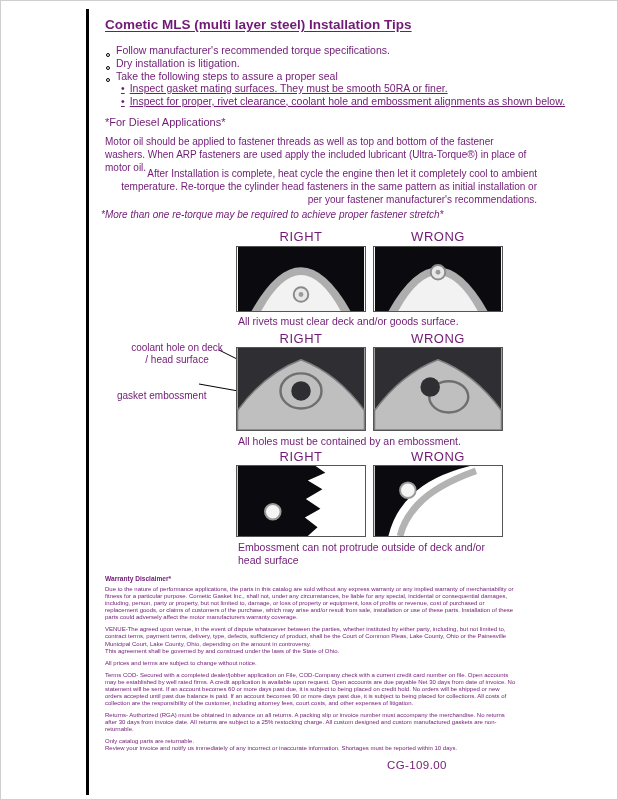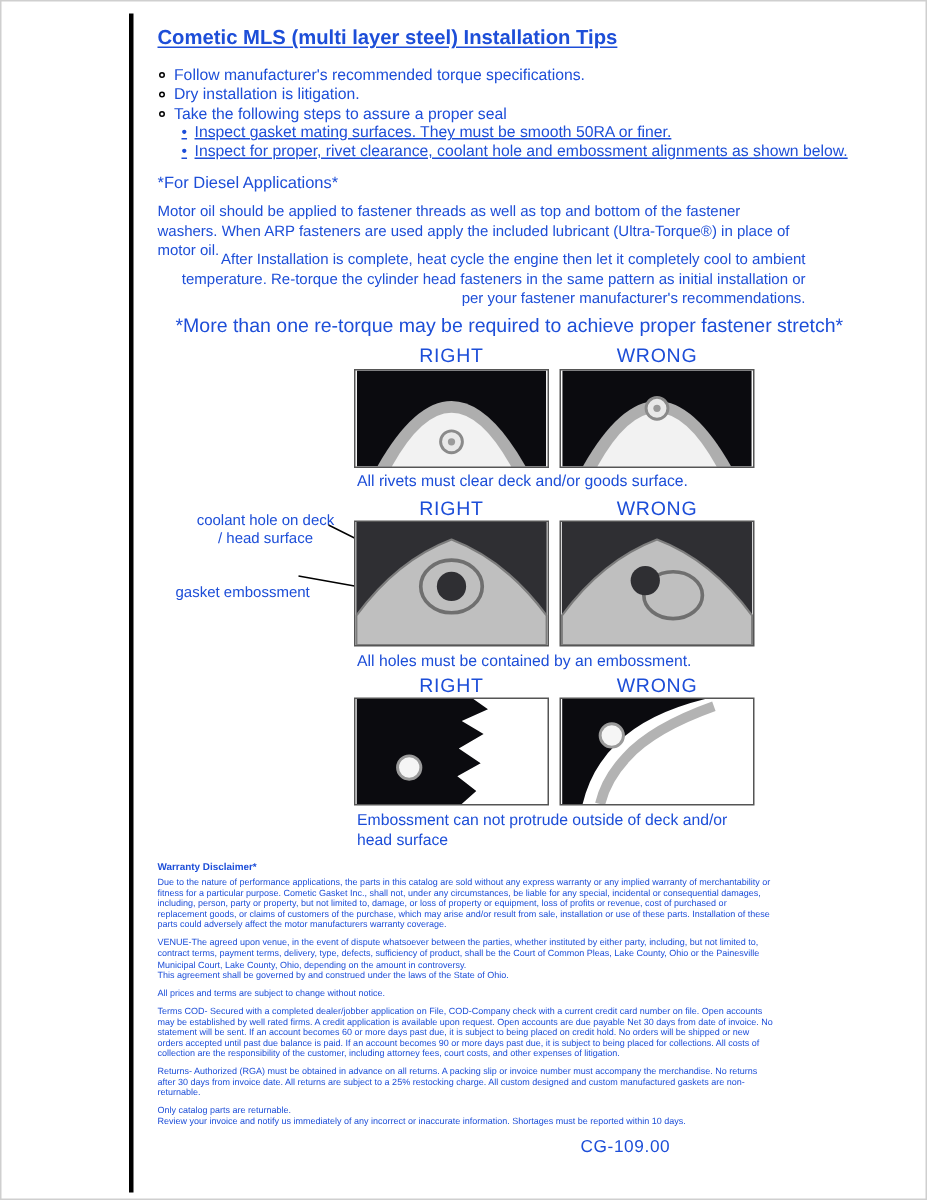--- a/index.html
+++ b/index.html
@@ -1,42 +1,42 @@
 <!DOCTYPE html>
 <html><head>
 <meta charset="utf-8">
 <style>
   * { margin:0; padding:0; box-sizing:border-box; }
   html,body { background:#ffffff; }
   .page {
     position:relative; width:618px; height:800px; background:#ffffff;
-    font-family:"Liberation Sans", sans-serif; color:#1d4ed8;
+    font-family:"Liberation Sans", sans-serif; color:#701a75;
     overflow:hidden; border:1px solid #cfcfcf;
   }
   .abs { position:absolute; }
   .edge-bar { left:85px; top:8px; width:3px; height:786px; background:#000; }
 
   .doc-title {
     left:104px; top:16px; font-size:13.5px; font-weight:bold;
     text-decoration:underline; text-underline-offset:2px;
   }
 
   .bullets { left:104px; top:43px; }
-  .bullet-row { display:flex; align-items:flex-start; font-size:10.5px; line-height:12.8px; }
+  .bullet-row { display:flex; align-items:flex-end; font-size:10.5px; line-height:12.8px; }
   .circ { width:4px; height:4px; border:1px solid #000; border-radius:50%; margin:4px 6px 0 1px; flex:none; }
 
   .subs { left:120px; top:81px;text-decoration:underline; }
   .sub-row { display:flex; align-items:flex-start; font-size:10.5px; line-height:12.6px; white-space:nowrap; }
   .dot::before { content:"•"; margin-right:5px; font-size:10.5px; }
 
   .diesel-h { left:104px; top:115px; font-size:11px; font-weight:normal; }
   .para { font-size:10px; line-height:13px; }
   .p1 { left:104px; top:134px; width:424px; }
   .p2 { left:104px; top:166px; width:432px;text-align:right; }
-  .note { left:116px; top:208px; font-size:13px; }
+  .note { left:100px; top:208px; font-size:10px;font-style:italic; }
 
   .rw-label { width:130px; text-align:center; font-size:13px; letter-spacing:.5px; }
   .caption { font-size:10.5px; line-height:13px; }
 
   .diag { display:block; width:130px; border:1px solid #555; background:#fff; }
 
   .side-label { font-size:10px; line-height:12px; }
   .lbl-coolant { left:130px; top:341px; width:92px;text-align:center; }
   .lbl-emboss { left:116px; top:377px; white-space:nowrap;margin-top:12px; }
 

